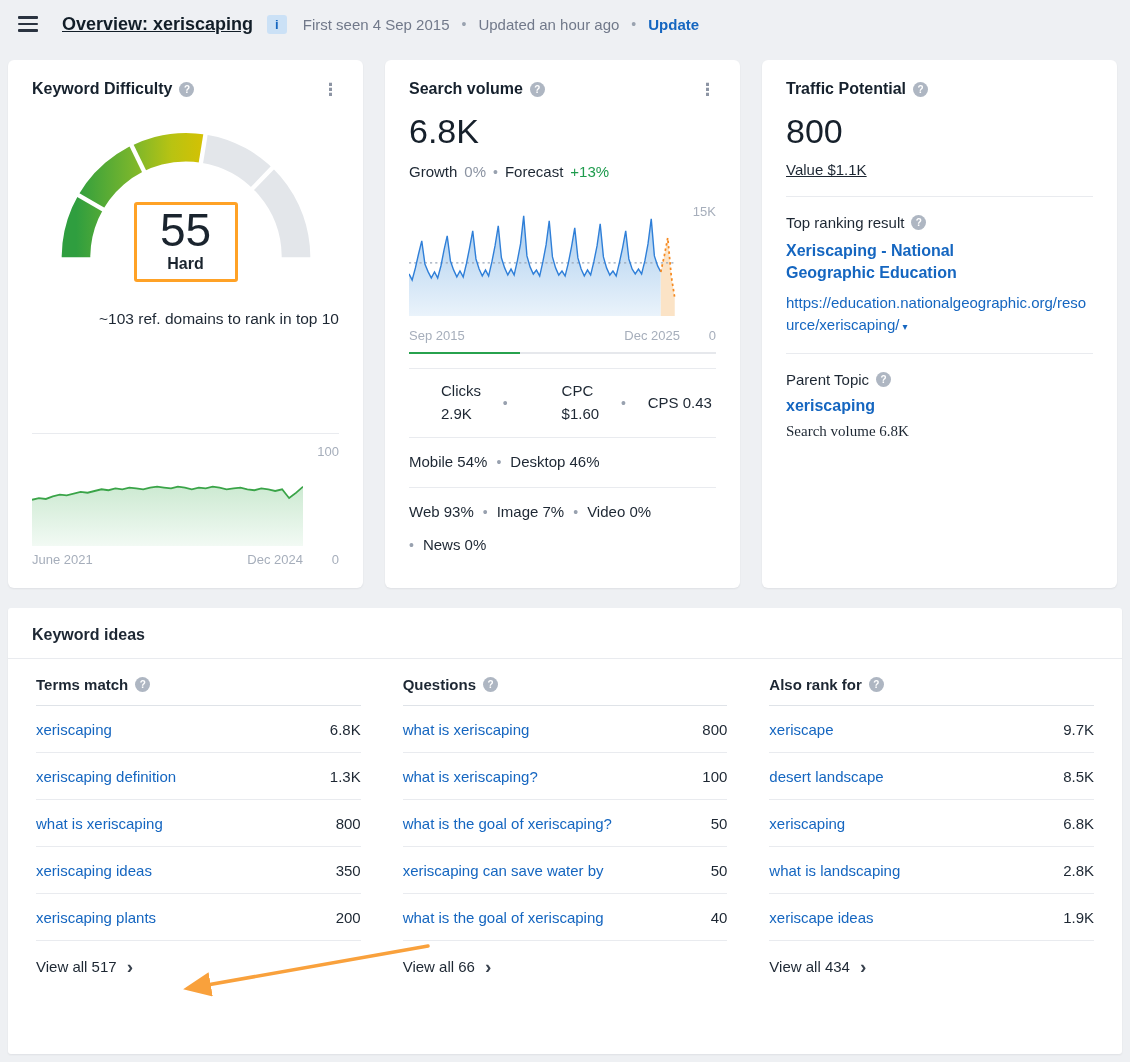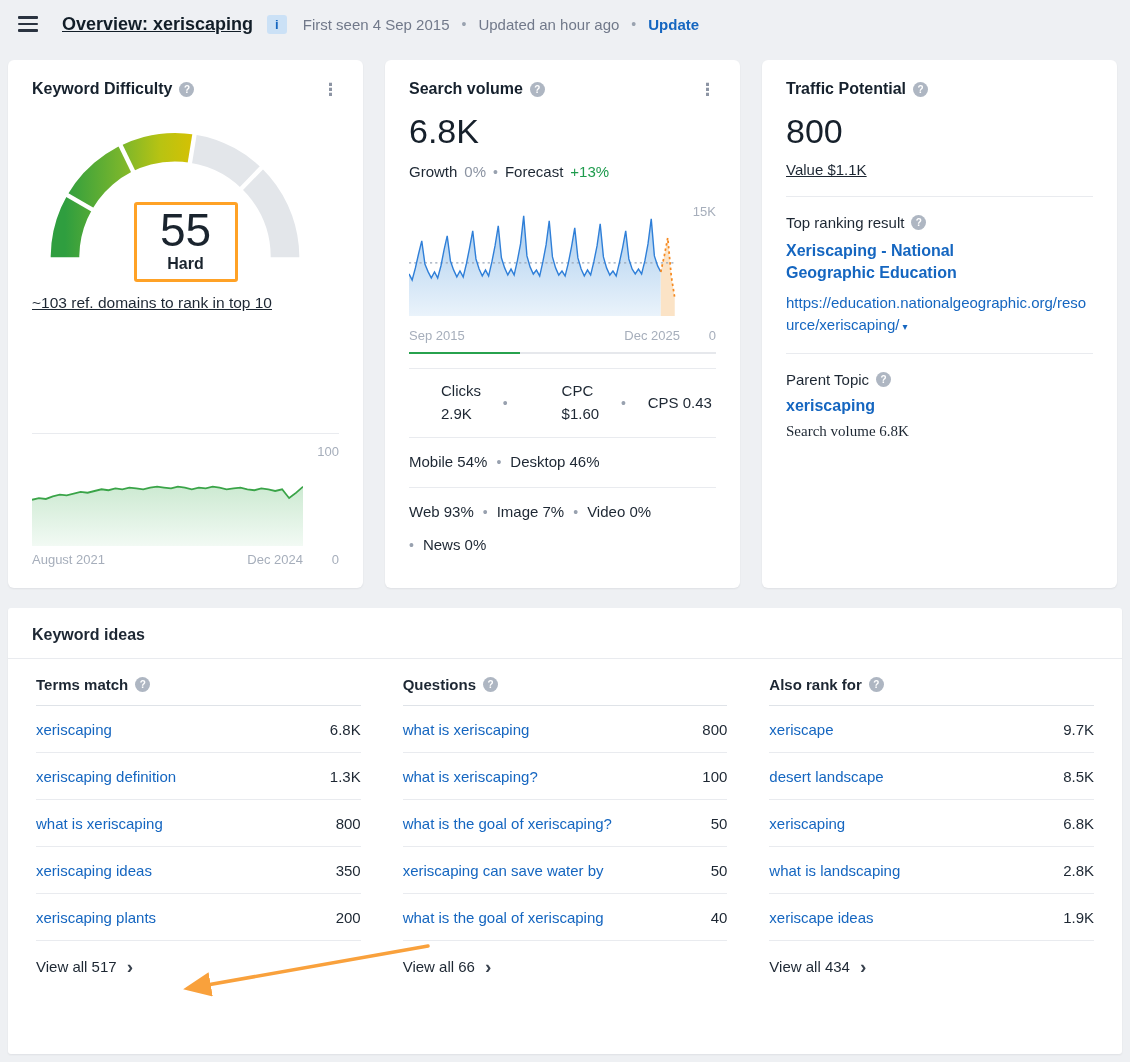--- a/index.html
+++ b/index.html
@@ -29,28 +29,28 @@
   .card-head { display:flex; align-items:center; gap:7px; }
   .card-title { font-size:16px; font-weight:700; color:#16212d; }
   .help { width:15px; height:15px; border-radius:50%; background:#aeb6c2; color:#fff;
           font-size:10px; font-weight:700; display:inline-flex; align-items:center;
           justify-content:center; flex:0 0 auto; cursor:pointer; }
   .kebab { margin-left:auto; color:#8d95a4; font-size:17px; font-weight:700; cursor:pointer; line-height:1; }
   .divider { border-top:1px solid #e9ebef; }
   .dot { color:#98a1af; font-size:14px; }
 
   
-  .gauge-wrap { position:relative; margin-top:16px; display:flex; height:168px; }
+  .gauge-wrap { position:relative; margin-top:16px; display:flex; justify-content:center; height:168px; }
   .gauge-wrap svg { width:286px; height:160px; }
   .score-box { position:absolute; left:50%; transform:translateX(-50%); bottom:0;
                background:#fff; border:3px solid #ffa226; border-radius:3px;
                padding:0 16px 6px; text-align:center; min-width:104px; }
   .score { font-size:46px; font-weight:400; color:#1a242e; line-height:1.12; }
   .score-label { font-size:16px; font-weight:700; color:#1a242e; margin-top:-2px; }
-  .ref-note { text-align:left; font-size:15.5px; color:#1d2733; margin-top:12px;text-decoration:underline; }
+  .ref-note { text-align:right; font-size:15.5px; color:#1d2733; margin-top:28px; }
 
   
   .mini-chart { display:grid; grid-template-columns:1fr 36px; grid-template-rows:auto 22px; }
   .mini-chart svg { width:100%; height:100%; display:block; }
   .y-top { grid-column:2; grid-row:1; justify-self:end; align-self:start; color:#a6aebb; font-size:13px; }
   .x-row { grid-column:1; grid-row:2; display:flex; justify-content:space-between;
            color:#a6aebb; font-size:13px; padding-top:6px; }
   .y-bot { grid-column:2; grid-row:2; justify-self:end; color:#a6aebb; font-size:13px; padding-top:6px; }
   .kd-chart-area { grid-column:1; grid-row:1; height:102px; }
   .sv-chart-area { grid-column:1; grid-row:1; height:118px; }
@@ -160,21 +160,21 @@
               <stop offset="0" stop-color="#cdead2"></stop>
               <stop offset="1" stop-color="#f2faf4"></stop>
             </linearGradient>
           </defs>
         <path d="M 0.0 54.7 L 7.9 53.0 L 15.9 53.9 L 23.8 51.3 L 31.8 49.6 L 39.7 50.4 L 47.7 48.7 L 55.6 47.0 L 63.6 47.8 L 71.5 46.1 L 79.5 44.4 L 87.4 45.3 L 95.4 43.5 L 103.3 44.4 L 111.3 42.7 L 119.2 43.5 L 127.2 44.4 L 135.1 42.7 L 143.1 41.8 L 151.0 42.7 L 159.0 43.5 L 166.9 41.8 L 174.9 42.7 L 182.8 44.4 L 190.8 42.7 L 198.7 43.5 L 206.7 41.8 L 214.6 42.7 L 222.6 44.4 L 230.5 43.5 L 238.5 42.7 L 246.4 44.4 L 254.4 45.3 L 262.3 43.5 L 270.3 44.4 L 278.2 46.1 L 286.2 44.4 L 294.1 53.0 L 302.1 47.8 L 310.0 41.8 L 310.0 100 L 0.0 100 Z" fill="url(#kdFill)"></path>
             <polyline points="0.0,54.7 7.9,53.0 15.9,53.9 23.8,51.3 31.8,49.6 39.7,50.4 47.7,48.7 55.6,47.0 63.6,47.8 71.5,46.1 79.5,44.4 87.4,45.3 95.4,43.5 103.3,44.4 111.3,42.7 119.2,43.5 127.2,44.4 135.1,42.7 143.1,41.8 151.0,42.7 159.0,43.5 166.9,41.8 174.9,42.7 182.8,44.4 190.8,42.7 198.7,43.5 206.7,41.8 214.6,42.7 222.6,44.4 230.5,43.5 238.5,42.7 246.4,44.4 254.4,45.3 262.3,43.5 270.3,44.4 278.2,46.1 286.2,44.4 294.1,53.0 302.1,47.8 310.0,41.8" fill="none" stroke="#3aa448" stroke-width="1.8"></polyline>
           </svg>
       </div>
       <span class="y-top">100</span>
       <div class="x-row">
-        <span>August 2021</span>
+        <span>June 2021</span>
         <span>Dec 2024</span>
       </div>
       <span class="y-bot">0</span>
     </div>
   </section>
 
   <section class="card sv-card">
     <div class="card-head">
       <span class="card-title">Search volume</span>
       <span class="help">?</span>

